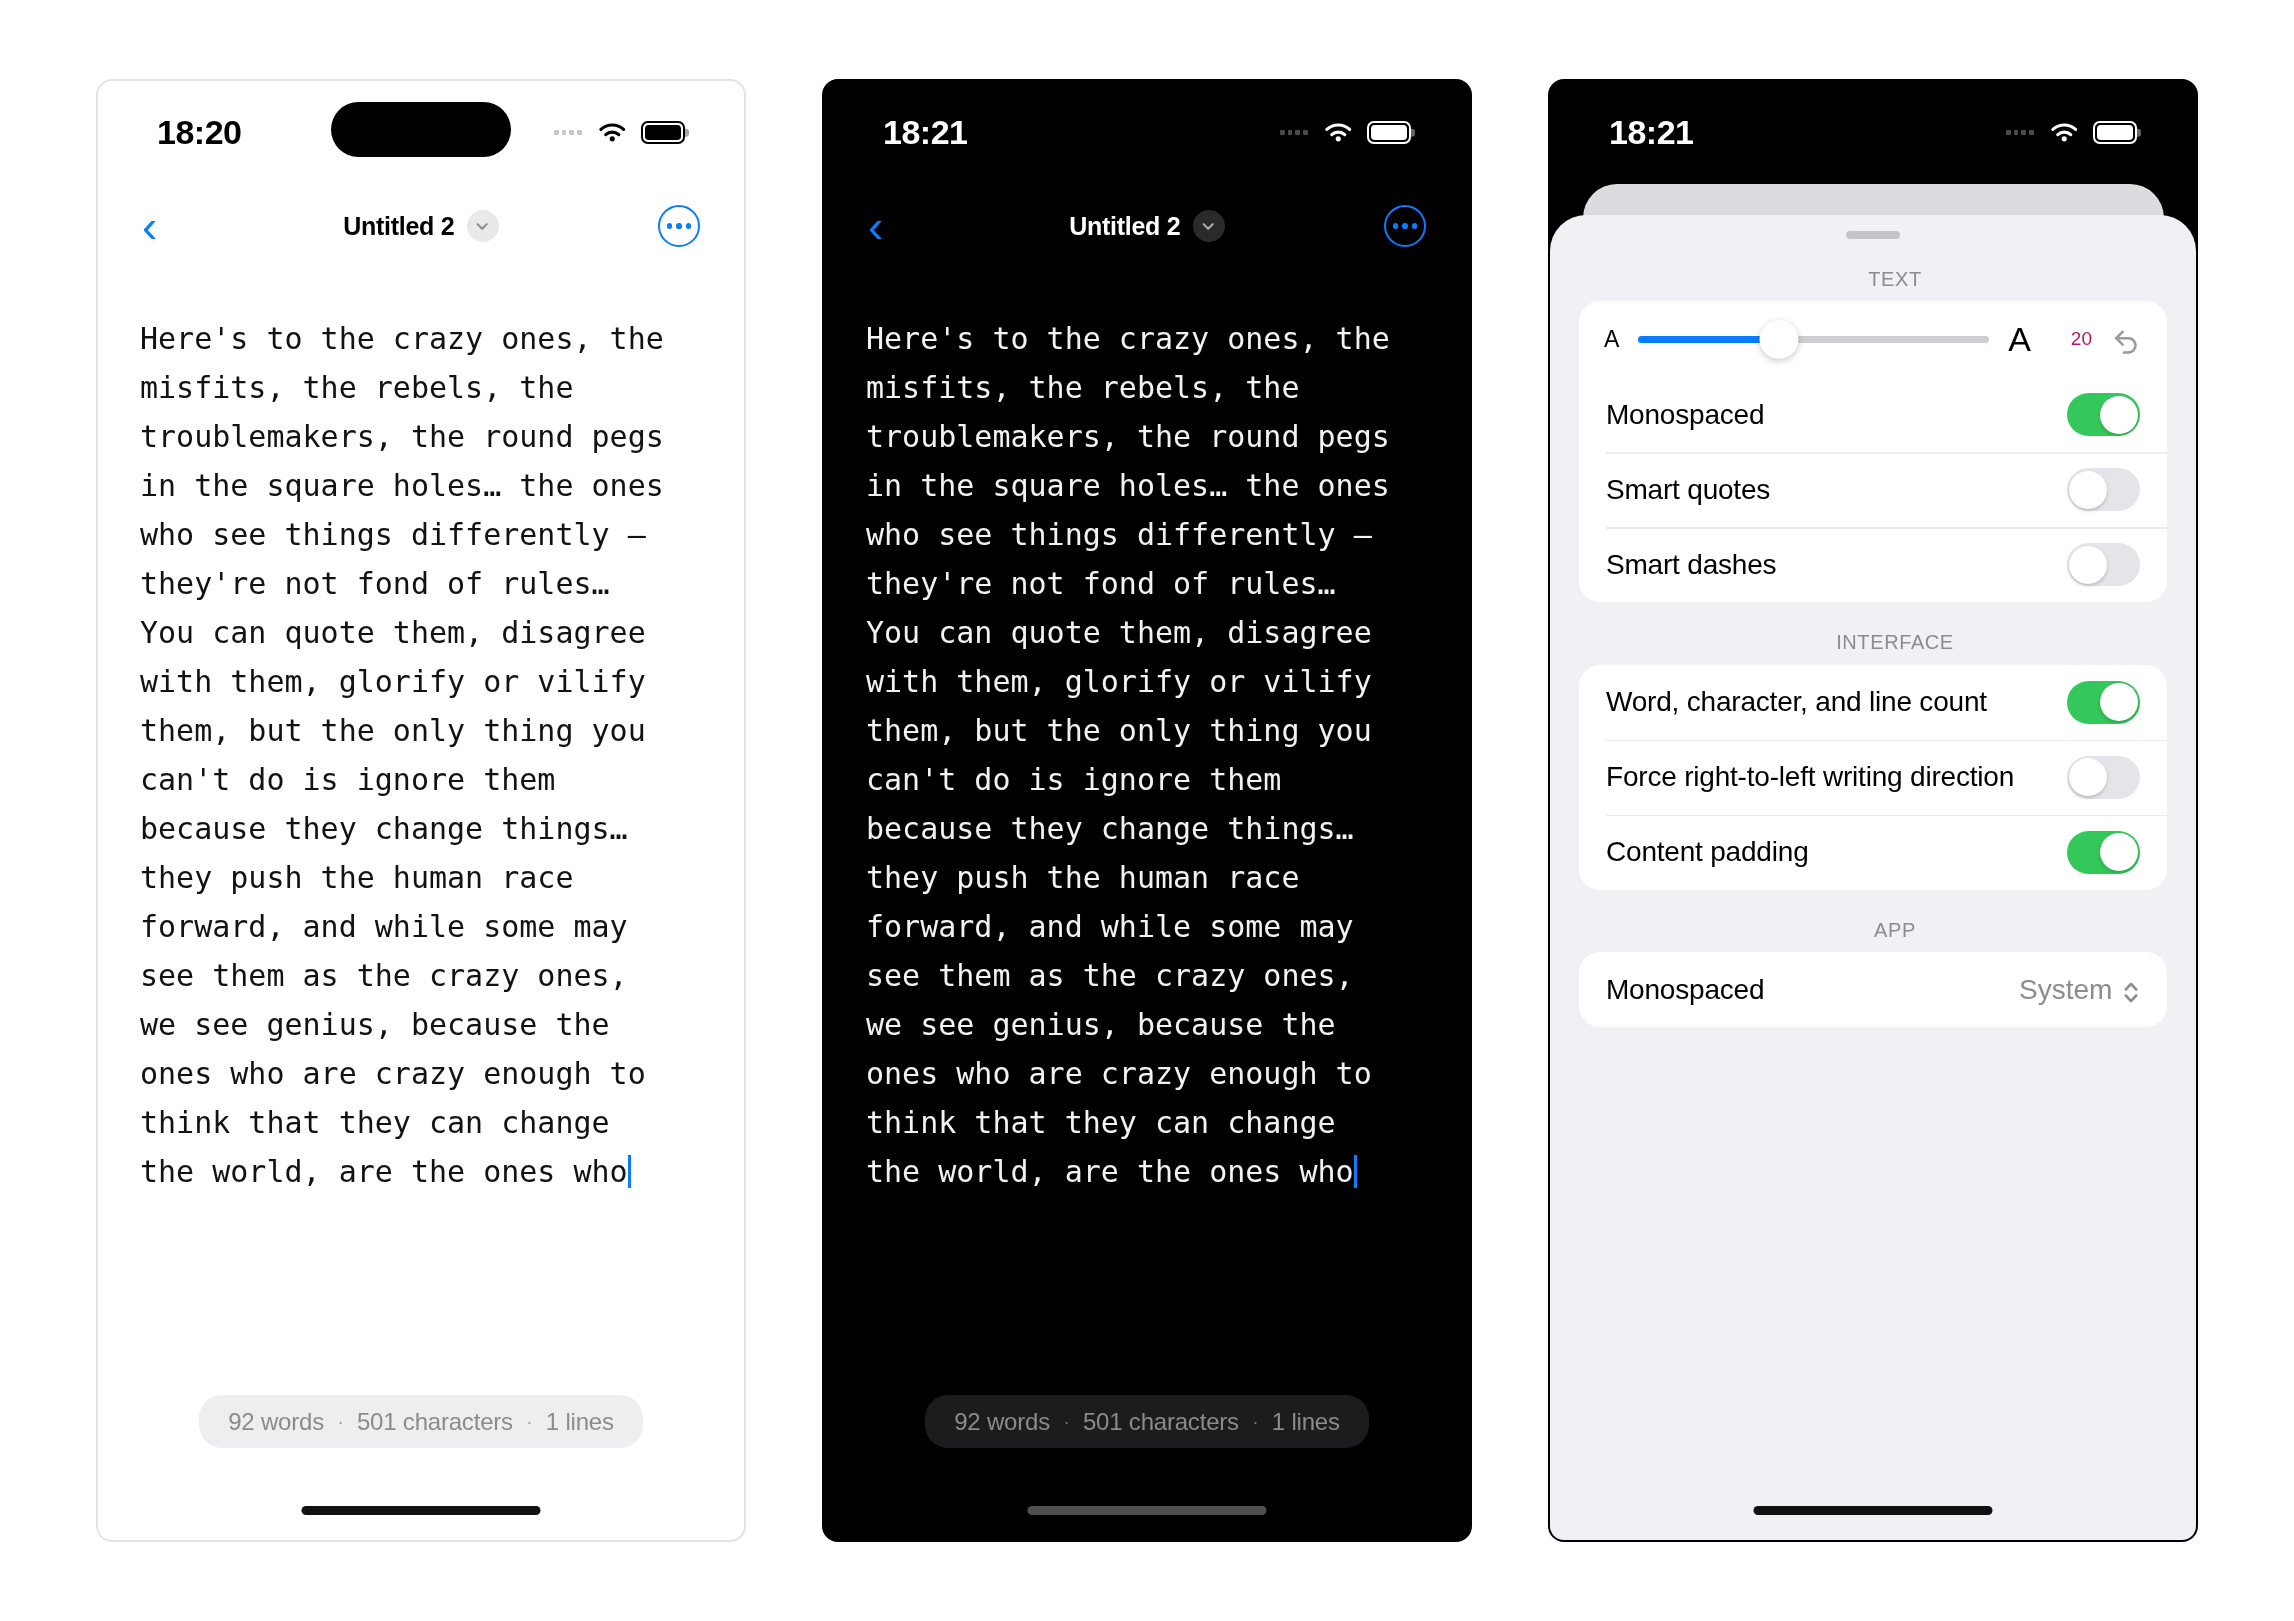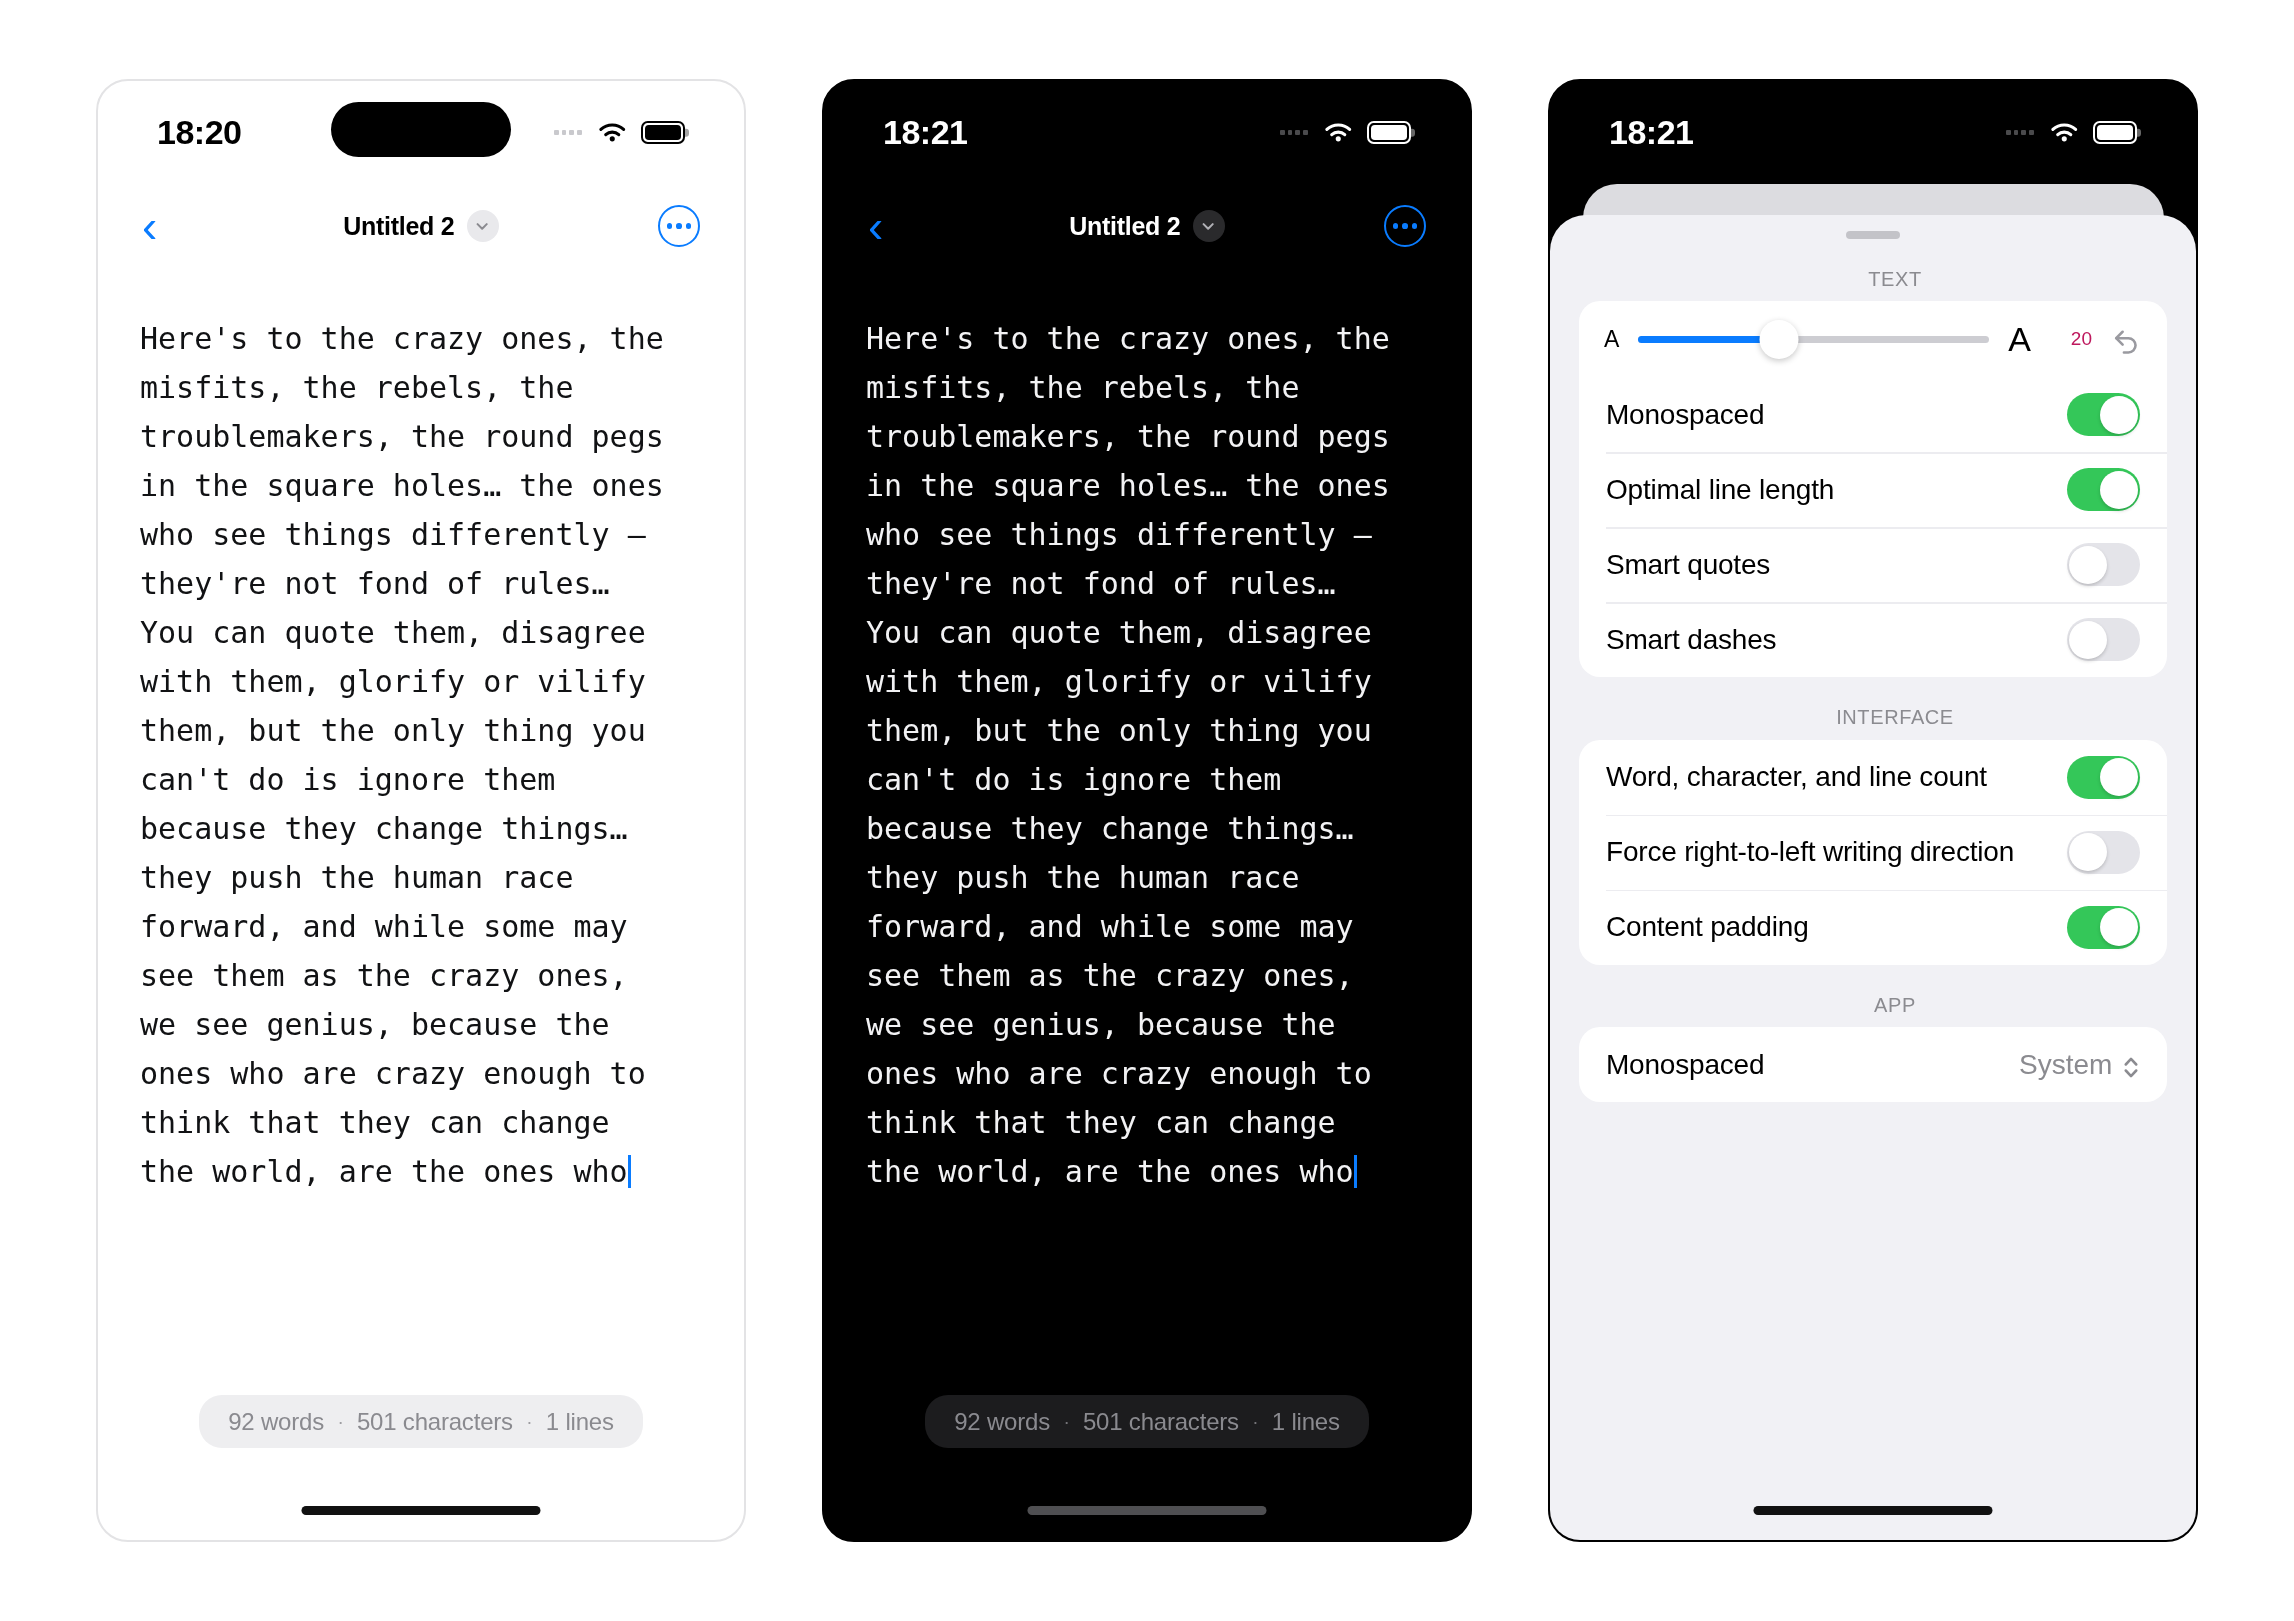--- a/index.html
+++ b/index.html
@@ -16,21 +16,21 @@
     align-items: center;
     justify-content: center;
     gap: 76px;
   }
 
   
   .phone {
     position: relative;
     width: 650px;
     height: 1463px;
-    border-radius: 32px;
+    border-radius: 16px;
     overflow: hidden;
     flex: 0 0 auto;
   }
   .phone.light {
     background: #ffffff;
     border: 2.9px solid #e3e3e5;
   }
   .phone.dark {
     background: #000000;
     border: 2.9px solid #000000;
@@ -518,28 +518,20 @@
         </div>
         <div class="row">
           <span class="row-label">Monospaced</span>
           <span class="row-right">
             <span class="toggle on">
                 <span class="knob"></span>
               </span>
           </span>
         </div>
         <div class="row">
-          <span class="row-label">Optimal line length</span>
-          <span class="row-right">
-            <span class="toggle on">
-                <span class="knob"></span>
-              </span>
-          </span>
-        </div>
-        <div class="row">
           <span class="row-label">Smart quotes</span>
           <span class="row-right">
             <span class="toggle off">
                 <span class="knob"></span>
               </span>
           </span>
         </div>
         <div class="row">
           <span class="row-label">Smart dashes</span>
           <span class="row-right">

